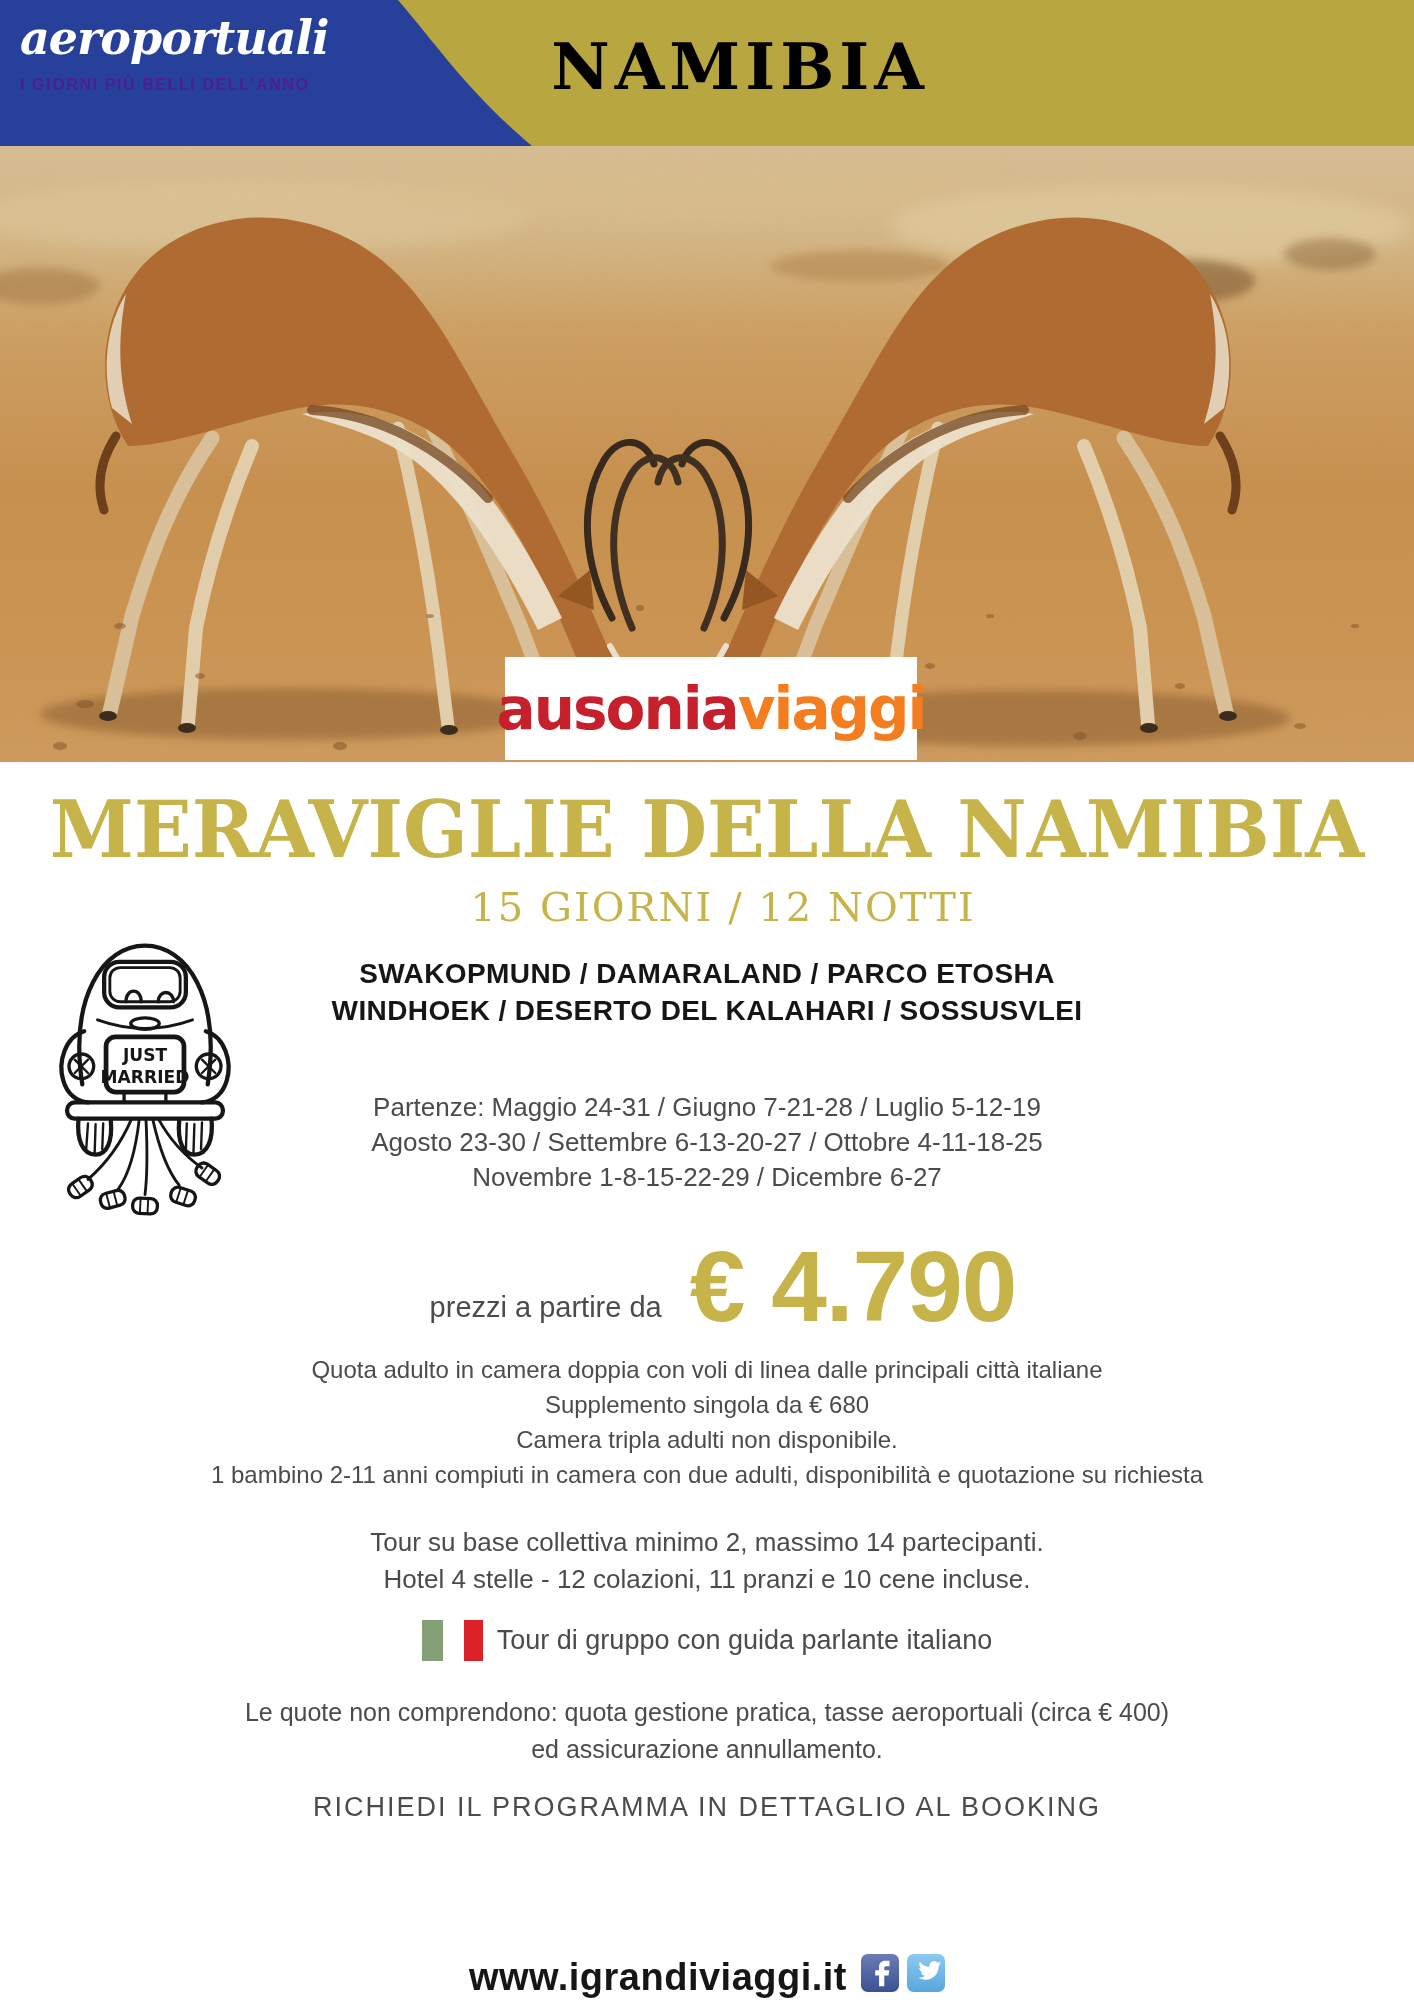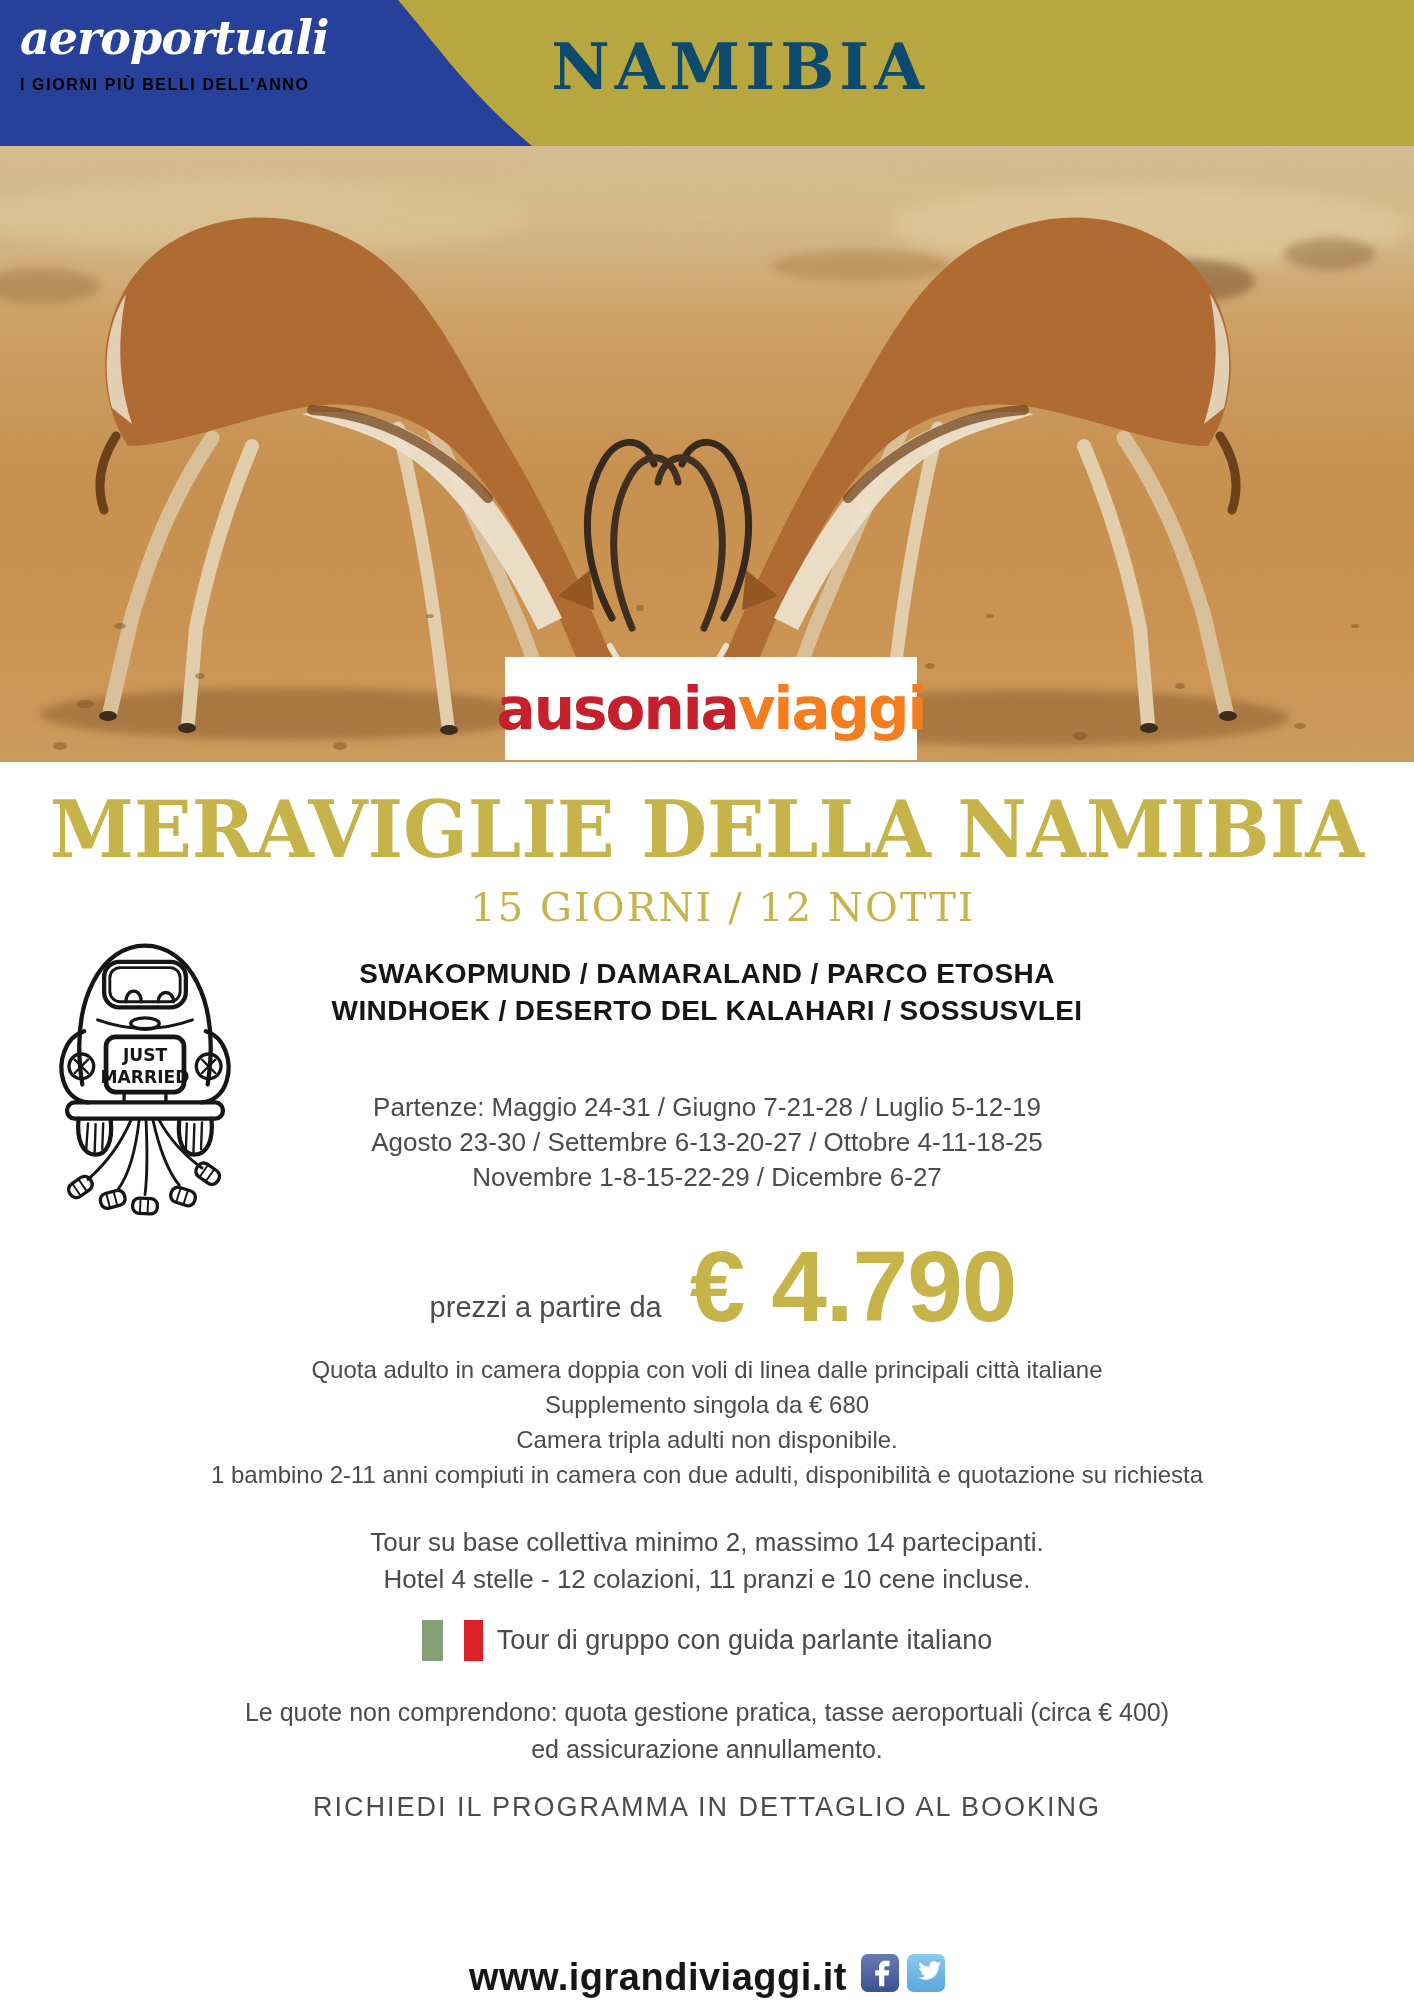--- a/index.html
+++ b/index.html
@@ -22,26 +22,26 @@
   
   .header{position:absolute;top:0;left:0;width:1414px;height:146px;background:var(--banner-gold);}
   .header svg.blue-shape{position:absolute;top:0;left:0;}
   .logo-block{position:absolute;top:6px;left:20px;width:330px;color:#fff;}
   .logo-script{
     font-family:"DejaVu Serif",serif;font-style:italic;font-weight:bold;
     font-size:46px;letter-spacing:-1px;line-height:64px;white-space:nowrap;
   }
   .logo-tagline{
     font-size:16px;font-weight:bold;letter-spacing:1.6px;margin-top:6px;
-    color:#000000;white-space:nowrap;
+    color:#4c1d95;white-space:nowrap;
   }
   .destination{
     position:absolute;top:8px;left:410px;width:660px;text-align:center;
     font-family:"DejaVu Serif",serif;font-weight:bold;font-size:64px;
-    letter-spacing:5px;color:#0c4a6e;line-height:118px;
+    letter-spacing:5px;color:#000000;line-height:118px;
   }
   
   .photo{position:absolute;top:146px;left:0;width:1414px;height:616px;overflow:hidden;}
   .photo svg{display:block;}
   .agency-box{
     position:absolute;left:505px;top:657px;width:412px;height:103px;background:#ffffff;
     display:flex;align-items:center;justify-content:center;
   }
   .agency-logo{
     font-family:"DejaVu Sans",sans-serif;font-weight:bold;font-size:58px;

